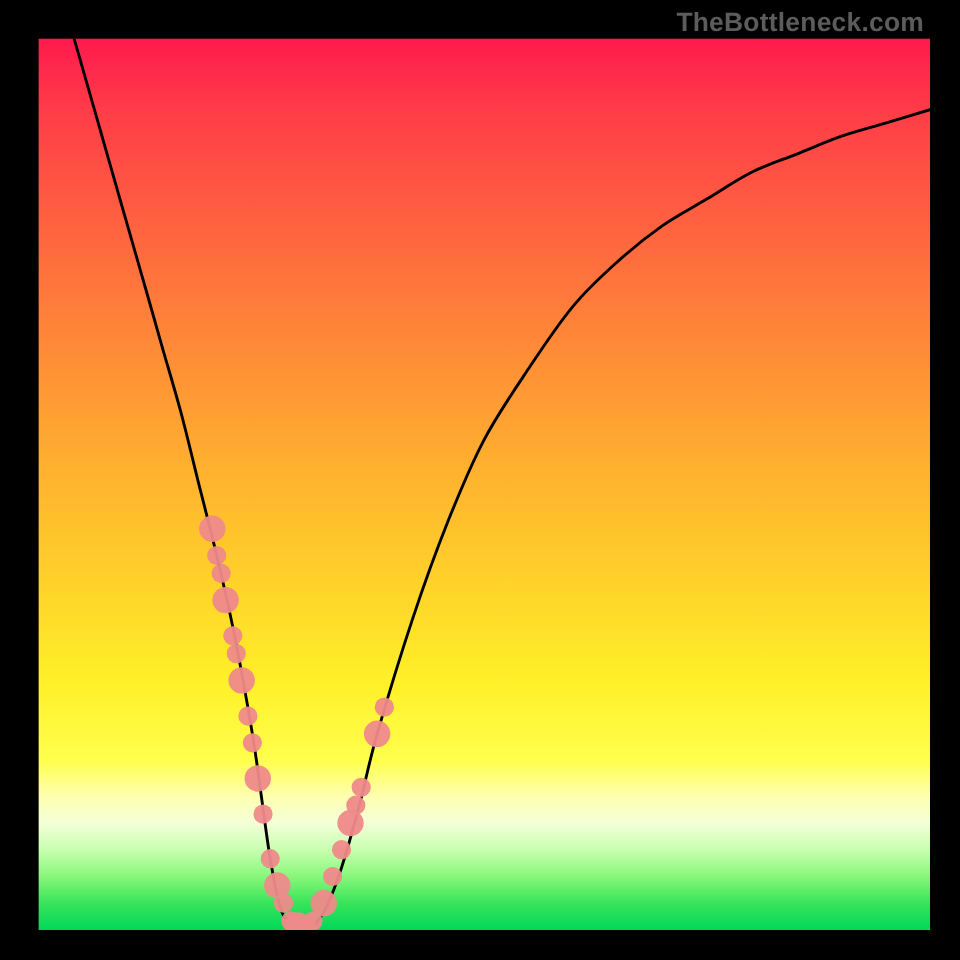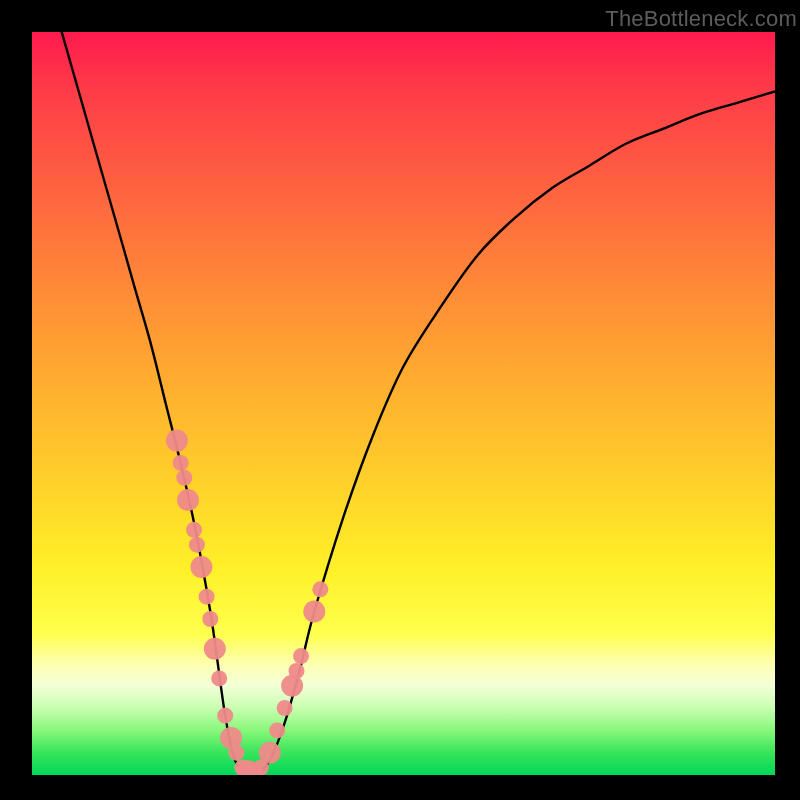--- a/index.html
+++ b/index.html
@@ -43,24 +43,24 @@
       #f4ffd8 88%,
       #c8ffb0 91%,
       #88f77a 94%,
       #38e45a 97%,
       #00d85a 100%
     );
   }
   .watermark {
     position: absolute;
     top: 6px;
-    right: 3px;
+    right: 30px;
     color: #5c5c5c;
     font-size: 22px;
-    font-weight: 400;
+    font-weight: 700;
     letter-spacing: 0.2px;
     user-select: none;
   }
   svg.curve {
     position: absolute;
     inset: 0;
     width: 100%;
     height: 100%;
   }
 </style>

